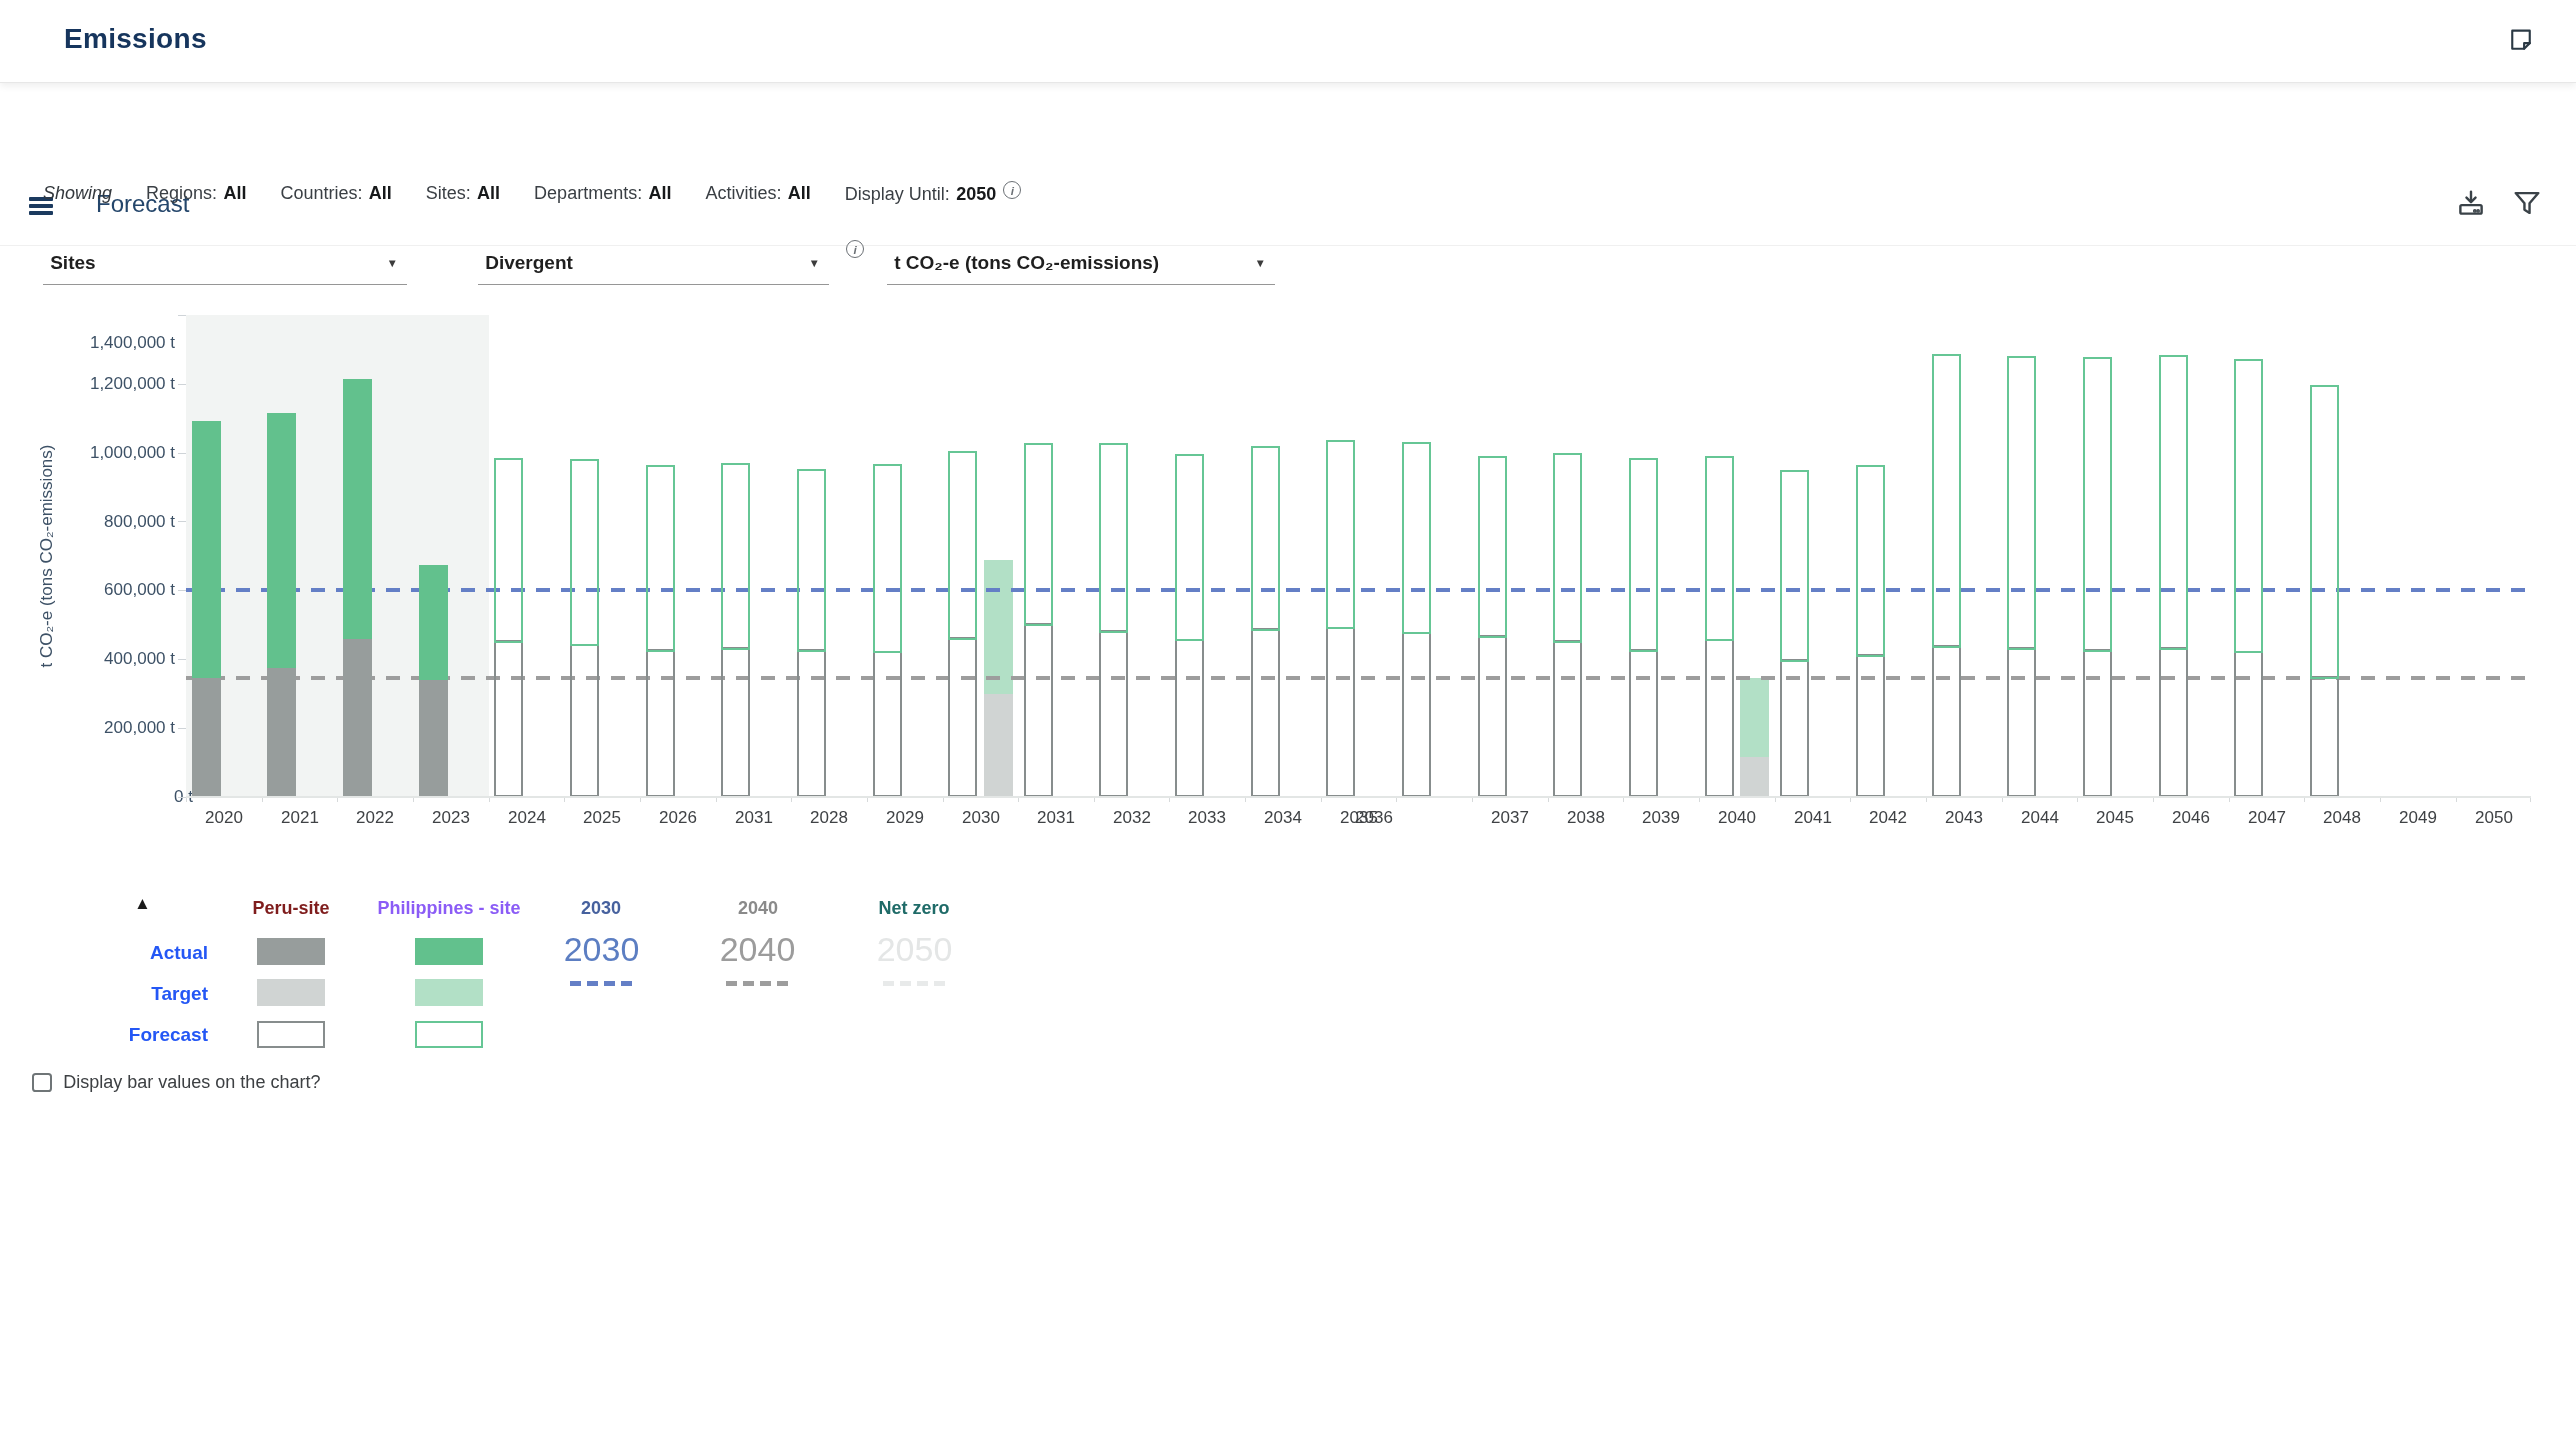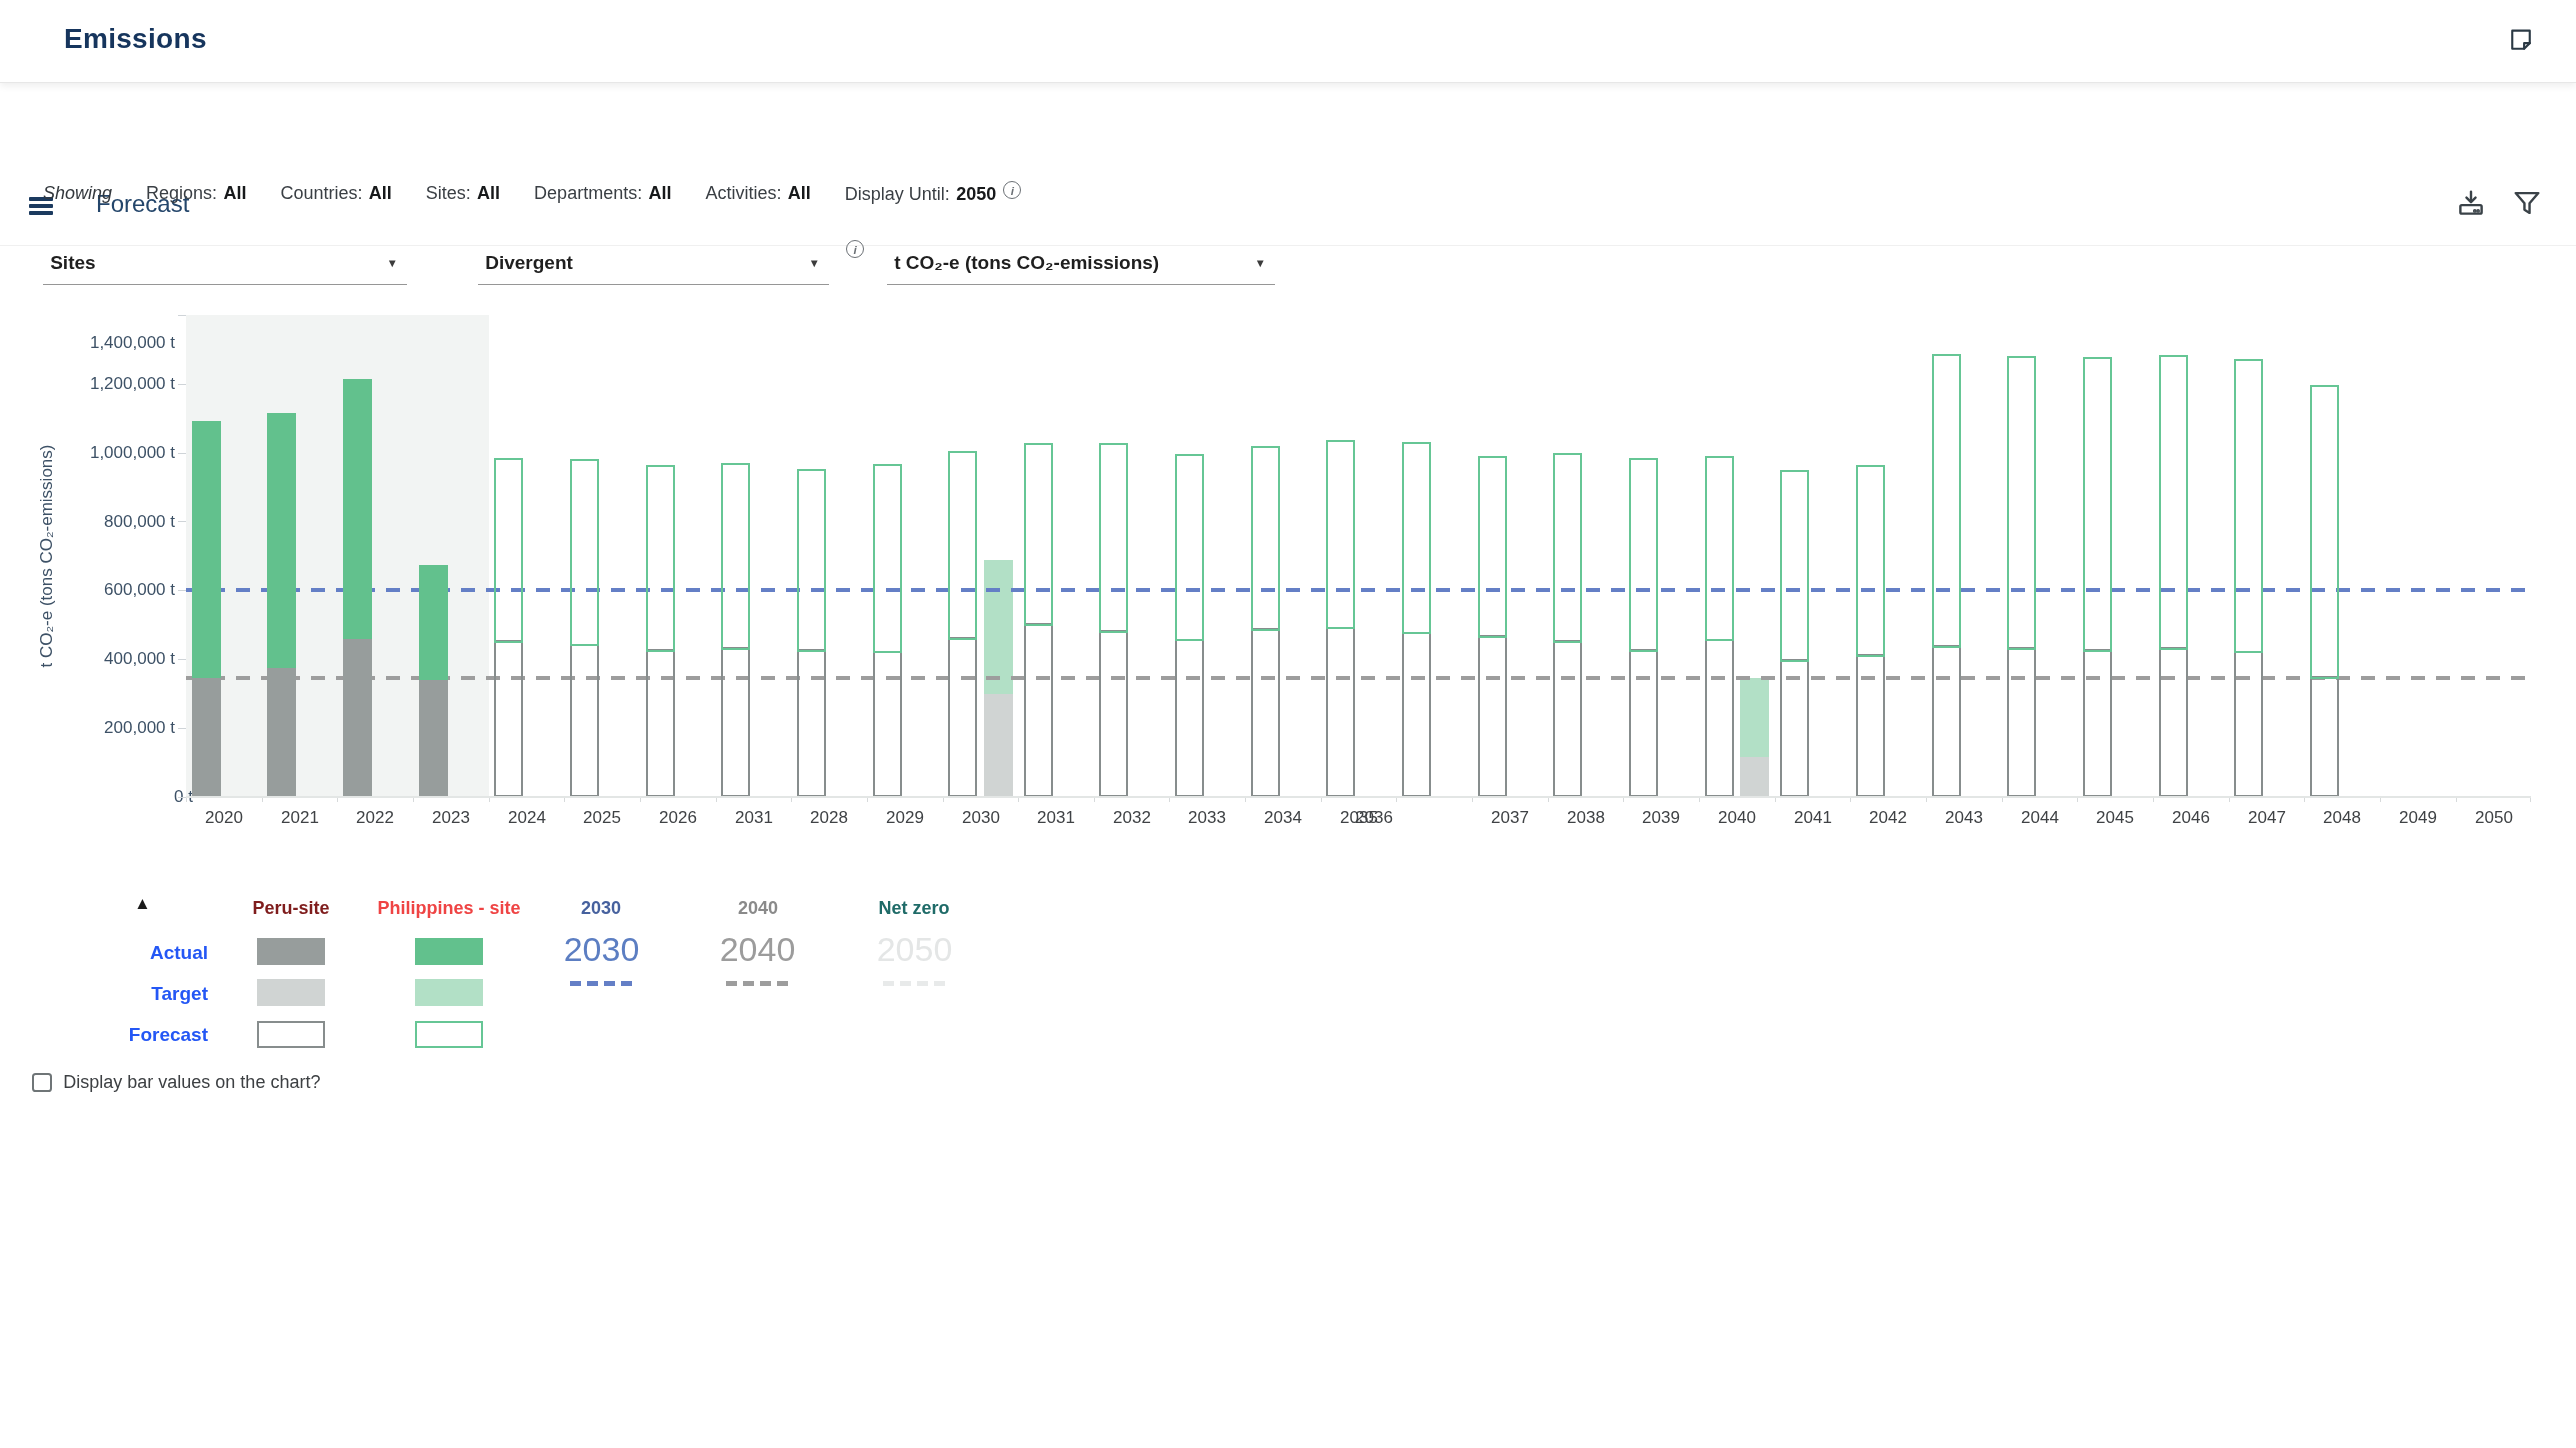--- a/index.html
+++ b/index.html
@@ -338,21 +338,21 @@
     <div class="ytick-label" style="left: 34px; top: 374px;">1,200,000 t</div>
     <div class="ytick-mark" style="top: 384px;"></div>
     <div class="ytick-label" style="left: 34px; top: 305px; margin-top: 28px;">1,400,000 t</div>
     <div class="ytick-mark" style="top: 315px;"></div>
   </div>
 
 <div>
   <div class="lg-tri">▲</div>
 
   <div class="lg-col-header" style="left: 206px; color: #7f1d1d;">Peru-site</div>
-  <div class="lg-col-header" style="left: 364px; color: #ef4444;">Philippines - site</div>
+  <div class="lg-col-header" style="left: 364px; color: #8b5cf6;">Philippines - site</div>
   <div class="lg-col-header" style="left: 516px; color: rgb(70, 97, 158);">2030</div>
   <div class="lg-col-header" style="left: 673px; color: rgb(138, 138, 138);">2040</div>
   <div class="lg-col-header" style="left: 829px; color: rgb(31, 107, 104);">Net zero</div>
 
   <div class="lg-row" style="top: 939px; color: rgb(36, 87, 245);">Actual</div>
   <div class="lg-row" style="top: 980px; color: rgb(36, 87, 245);">Target</div>
   <div class="lg-row" style="top: 1021px; color: rgb(36, 87, 245);">Forecast</div>
 
   <div class="swatch" id="sw-a-p" style="left: 257px; top: 938px; background: rgb(151, 157, 156);"></div>
   <div class="swatch" id="sw-a-ph" style="left: 415px; top: 938px; background: rgb(98, 193, 141);"></div>

